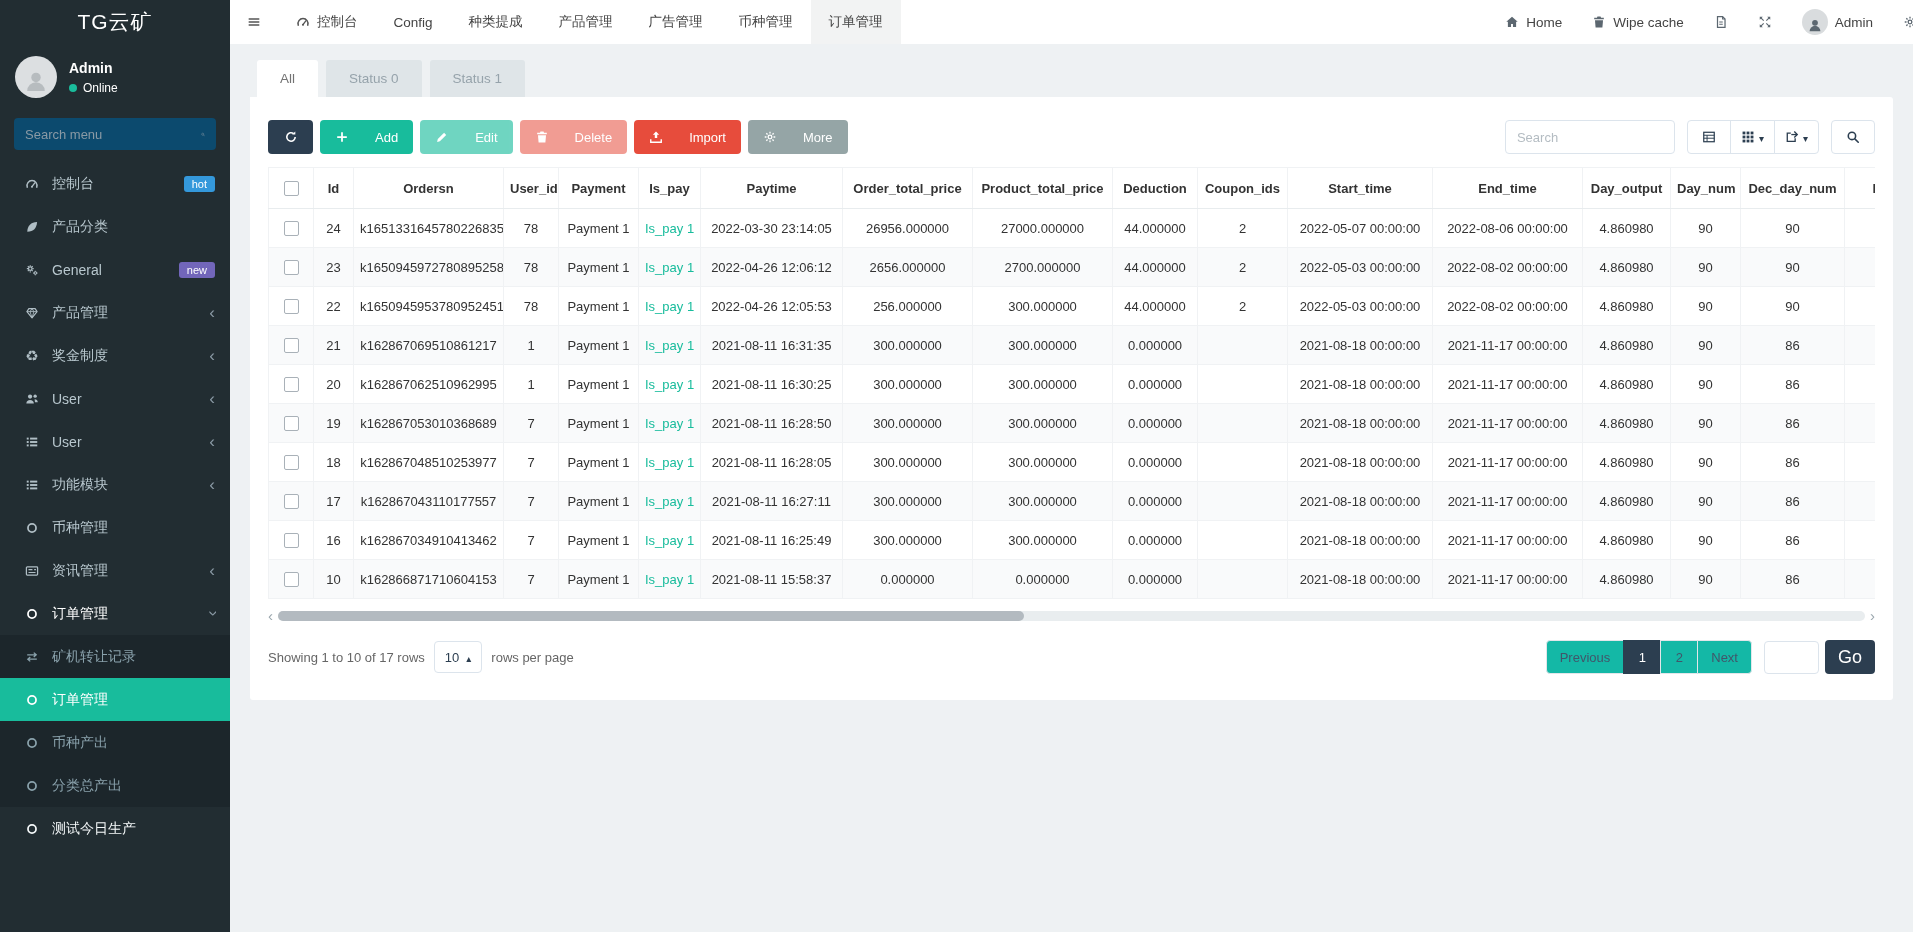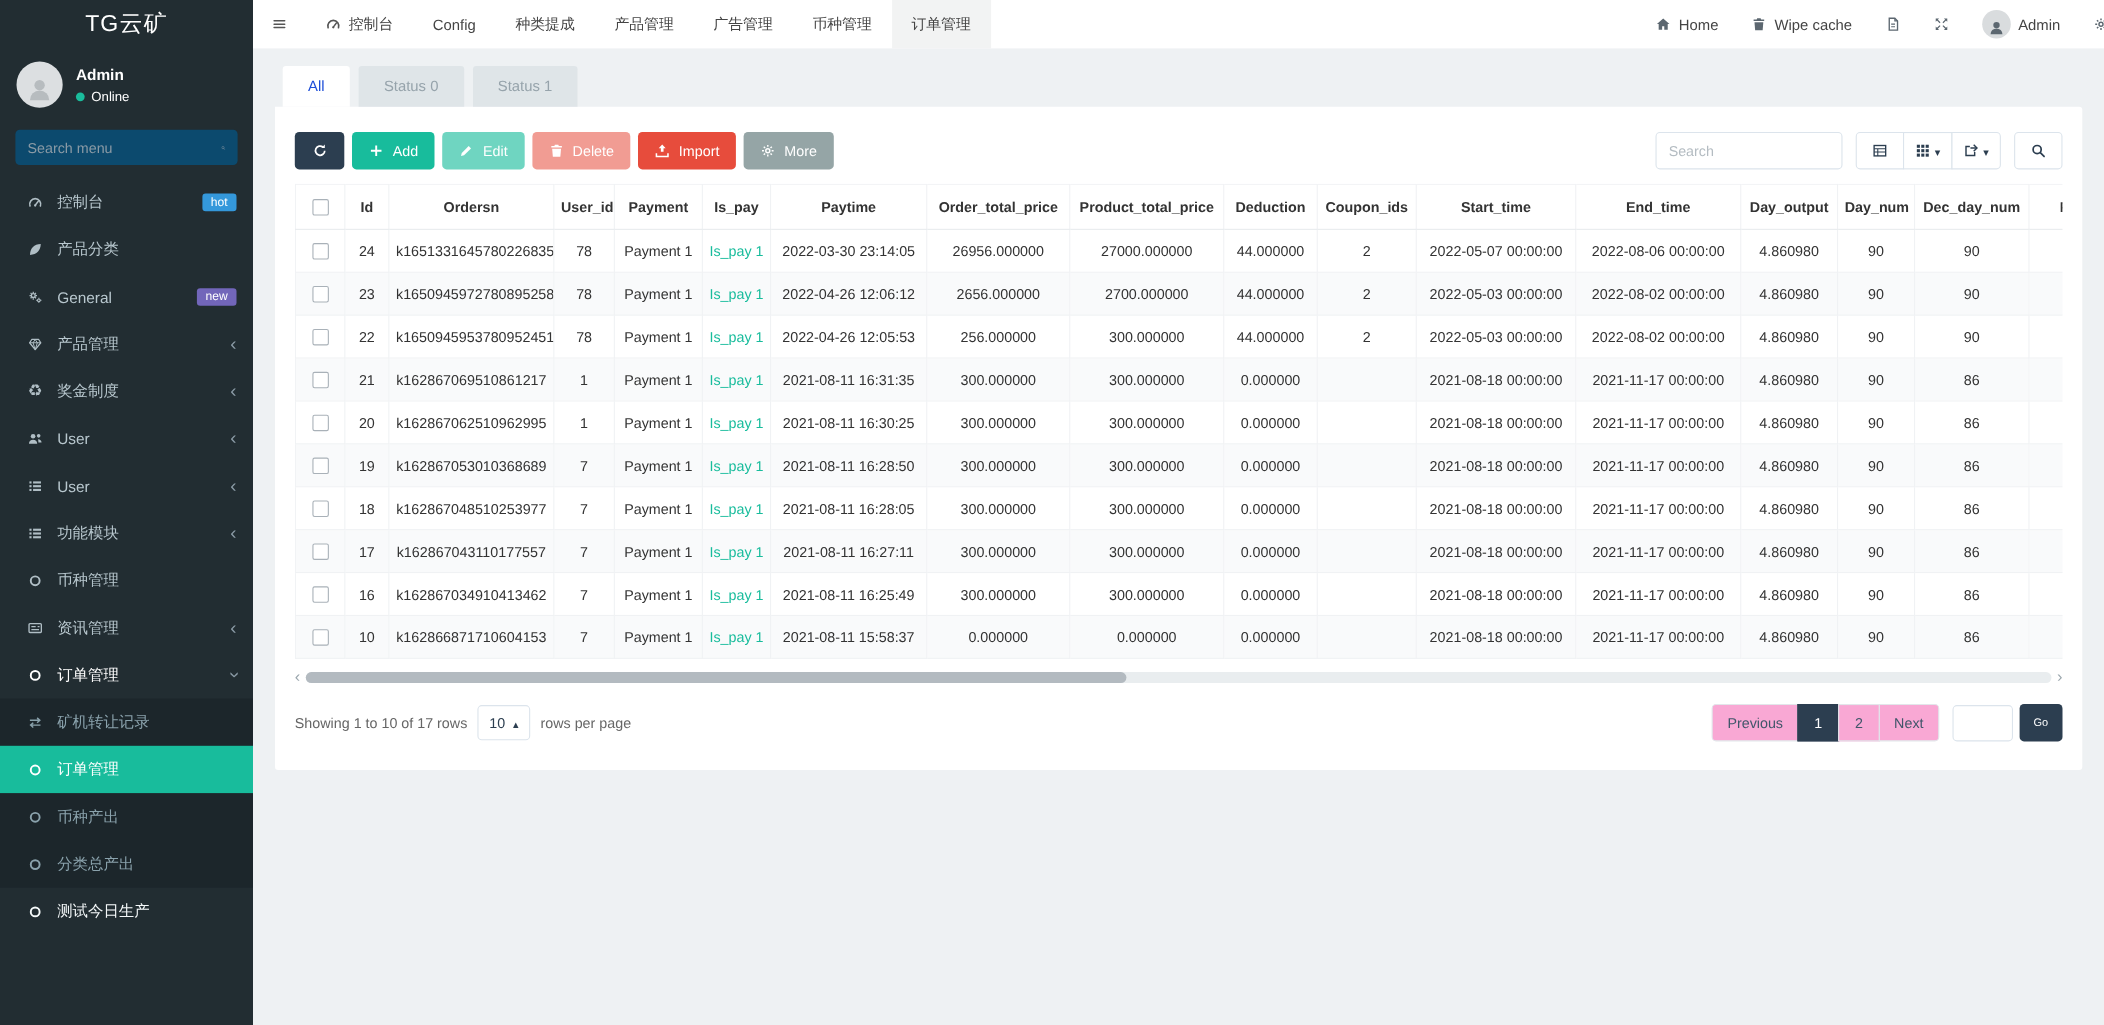--- a/index.html
+++ b/index.html
@@ -53,26 +53,26 @@
   .tr-item{display:flex;align-items:center;gap:7px;padding:0 15px;font-size:13.5px;color:#444;cursor:pointer;text-decoration:none}
   .tr-item .ic{color:#5c6770}
   .avatar-sm{width:26px;height:26px;border-radius:50%;background:#d9dcde;color:#b3b8bb;display:flex;align-items:center;justify-content:center;overflow:hidden}
   .avatar-sm .ic{width:16px;height:16px;margin-top:5px}
   .tr-item.edge{padding-right:2px;margin-right:-6px}
 
   
   .content{position:absolute;left:230px;top:44px;right:0;bottom:0;background:#eef1f3;padding:16px 20px 0}
   .tabs{display:flex;gap:8px;padding-left:7px}
   .tab{padding:11px 23px;font-size:13.5px;border-radius:3px 3px 0 0;cursor:pointer}
-  .tab.active{background:#fff;color:#1d4ed8}
+  .tab.active{background:#fff;color:#737373}
   .tab.inactive{background:#dfe5e8;color:#96a3ab}
   .panel-body{background:#fff;padding:23px 18px 26px;border-radius:0 3px 3px 3px}
 
   .toolbar{display:flex;align-items:center}
-  .btn{height:34px;border:none;border-radius:4px;color:#fff;font-size:13px;padding:0 15px;display:inline-flex;align-items:center;gap:8px;margin-right:7px}
+  .btn{height:34px;border:none;border-radius:4px;color:#fff;font-size:13px;padding:0 15px;display:inline-flex;align-items:center;gap:26px;margin-right:7px}
   .btn .ic{color:#fff}
   .btn-refresh{background:#2c3e50;width:45px;justify-content:center;padding:0}
   .btn-add{background:#18bc9c}
   .btn-edit{background:#18bc9c;opacity:.62}
   .btn-del{background:#e74c3c;opacity:.55}
   .btn-import{background:#e74c3c}
   .btn-more{background:#95a5a6}
   .toolbar-right{margin-left:auto;display:flex;align-items:center}
   .search-input{width:170px;height:34px;border:1px solid #dce4ec;border-radius:4px;padding:0 11px;font-size:13px;color:#555}
   .search-input::placeholder{color:#b4bcc2}
@@ -97,26 +97,26 @@
   .hscroll{margin-top:9px;display:flex;align-items:center;gap:5px}
   .schev{color:#9aa6ad;font-size:15px;line-height:1;cursor:pointer}
   .schev.left::before{content:"\2039"}
   .schev.right::before{content:"\203A"}
   .track{flex:1;height:10px;background:#e9edef;border-radius:5px;position:relative;cursor:pointer}
   .thumb{position:absolute;left:0;top:0;width:47%;height:10px;border-radius:5px;background:#b3bac0}
 
   .pg{margin-top:17px;display:flex;align-items:center;font-size:13px;color:#666}
   .pgsize{border:1px solid #dce4ec;background:#fff;height:32px;padding:0 10px;border-radius:4px;margin:0 9px;color:#2c3e50;display:inline-flex;align-items:center;gap:7px;font-size:13px}
   .pager{margin-left:auto;display:flex;align-items:center}
-  .pbtn{min-width:38px;height:34px;padding:0 13px;background:#f9a8d4;border:1px solid #e2e6ea;color:#41566a;font-size:13px;margin-left:-1px;display:inline-flex;align-items:center;justify-content:center}
+  .pbtn{min-width:38px;height:34px;padding:0 13px;background:#14b8a6;border:1px solid #e2e6ea;color:#41566a;font-size:13px;margin-left:-1px;display:inline-flex;align-items:center;justify-content:center}
   .pbtn:first-child{border-radius:4px 0 0 4px;margin-left:0}
   .pbtn.last{border-radius:0 4px 4px 0}
   .pbtn.active{background:#2c3e50;border-color:#2c3e50;color:#fff}
   .goto{width:55px;height:33px;border:1px solid #dce4ec;border-radius:4px;margin-left:12px;padding:0 8px}
-  .btn-go{height:34px;padding:0 13px;margin-left:6px;background:#2c3e50;border:none;border-radius:4px;color:#fff;font-size:10px}
+  .btn-go{height:34px;padding:0 13px;margin-left:6px;background:#2c3e50;border:none;border-radius:4px;color:#fff;font-size:18px}
 </style>
 </head>
 <body>
 
 <svg width="0" height="0" style="position:absolute">
   <defs>
     <symbol id="i-menu" viewBox="0 0 16 16">
         <path d="M2.5 4.5h11M2.5 8h11M2.5 11.5h11" stroke="currentColor" stroke-width="1.6" fill="none" stroke-linecap="round"></path>
       </symbol>
     <symbol id="i-tacho" viewBox="0 0 16 16">

